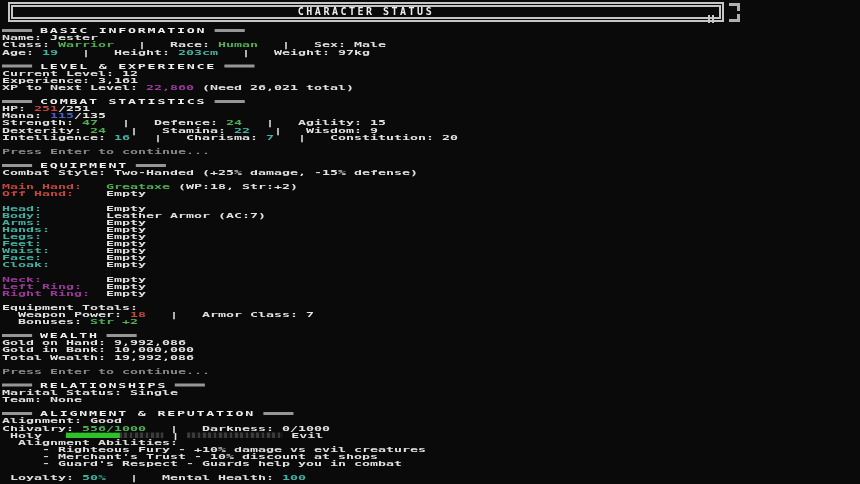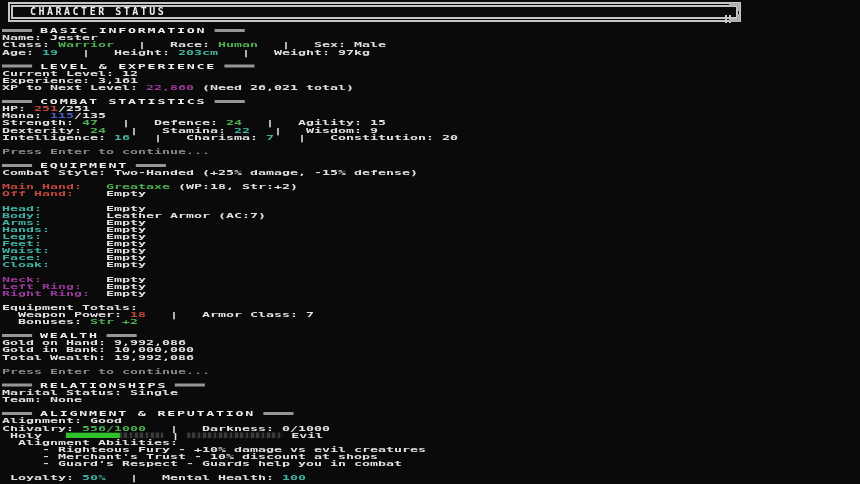--- a/index.html
+++ b/index.html
@@ -2,21 +2,21 @@
 <html style="--fg: #e2e2e2; --dim: #8a8a8a; --green: #4fb153; --teal: #41b3a3; --red: #c5463e; --blue: #4a5fc8; --magenta: #9b3a9b; --headerbar: #969696; --barfill: #2ec22a;"><head>
 <meta charset="utf-8">
 <style>
   html,body{margin:0;padding:0;background:#0a0a0a;}
   body{position:relative;width:860px;height:484px;overflow:hidden;
        font-family:"DejaVu Sans Mono",monospace;}
 
   
   .titlebox{
     position:absolute;left:8px;top:2px;width:706px;height:10px;
-    border:5px double #c6c6c6;text-align:left;padding-left:17px;
+    border:5px double #c6c6c6;text-align:center;
   }
   .titlebox .title{
     display:block;line-height:10px;font-size:10px;font-weight:bold;
     letter-spacing:2.5px;color:#ededed;white-space:pre;
   }
   .pipes{position:absolute;right:5px;top:1px;height:8px;}
   .pipes i{display:inline-block;width:2px;height:8px;background:#c9c9c9;margin-left:2px;}
   .corner-tr{position:absolute;left:729px;top:3px;width:8px;height:5px;
     border-top:3px solid #b0b0b0;border-right:3px solid #b0b0b0;}
   .corner-br{position:absolute;left:729px;top:14px;width:8px;height:5px;

